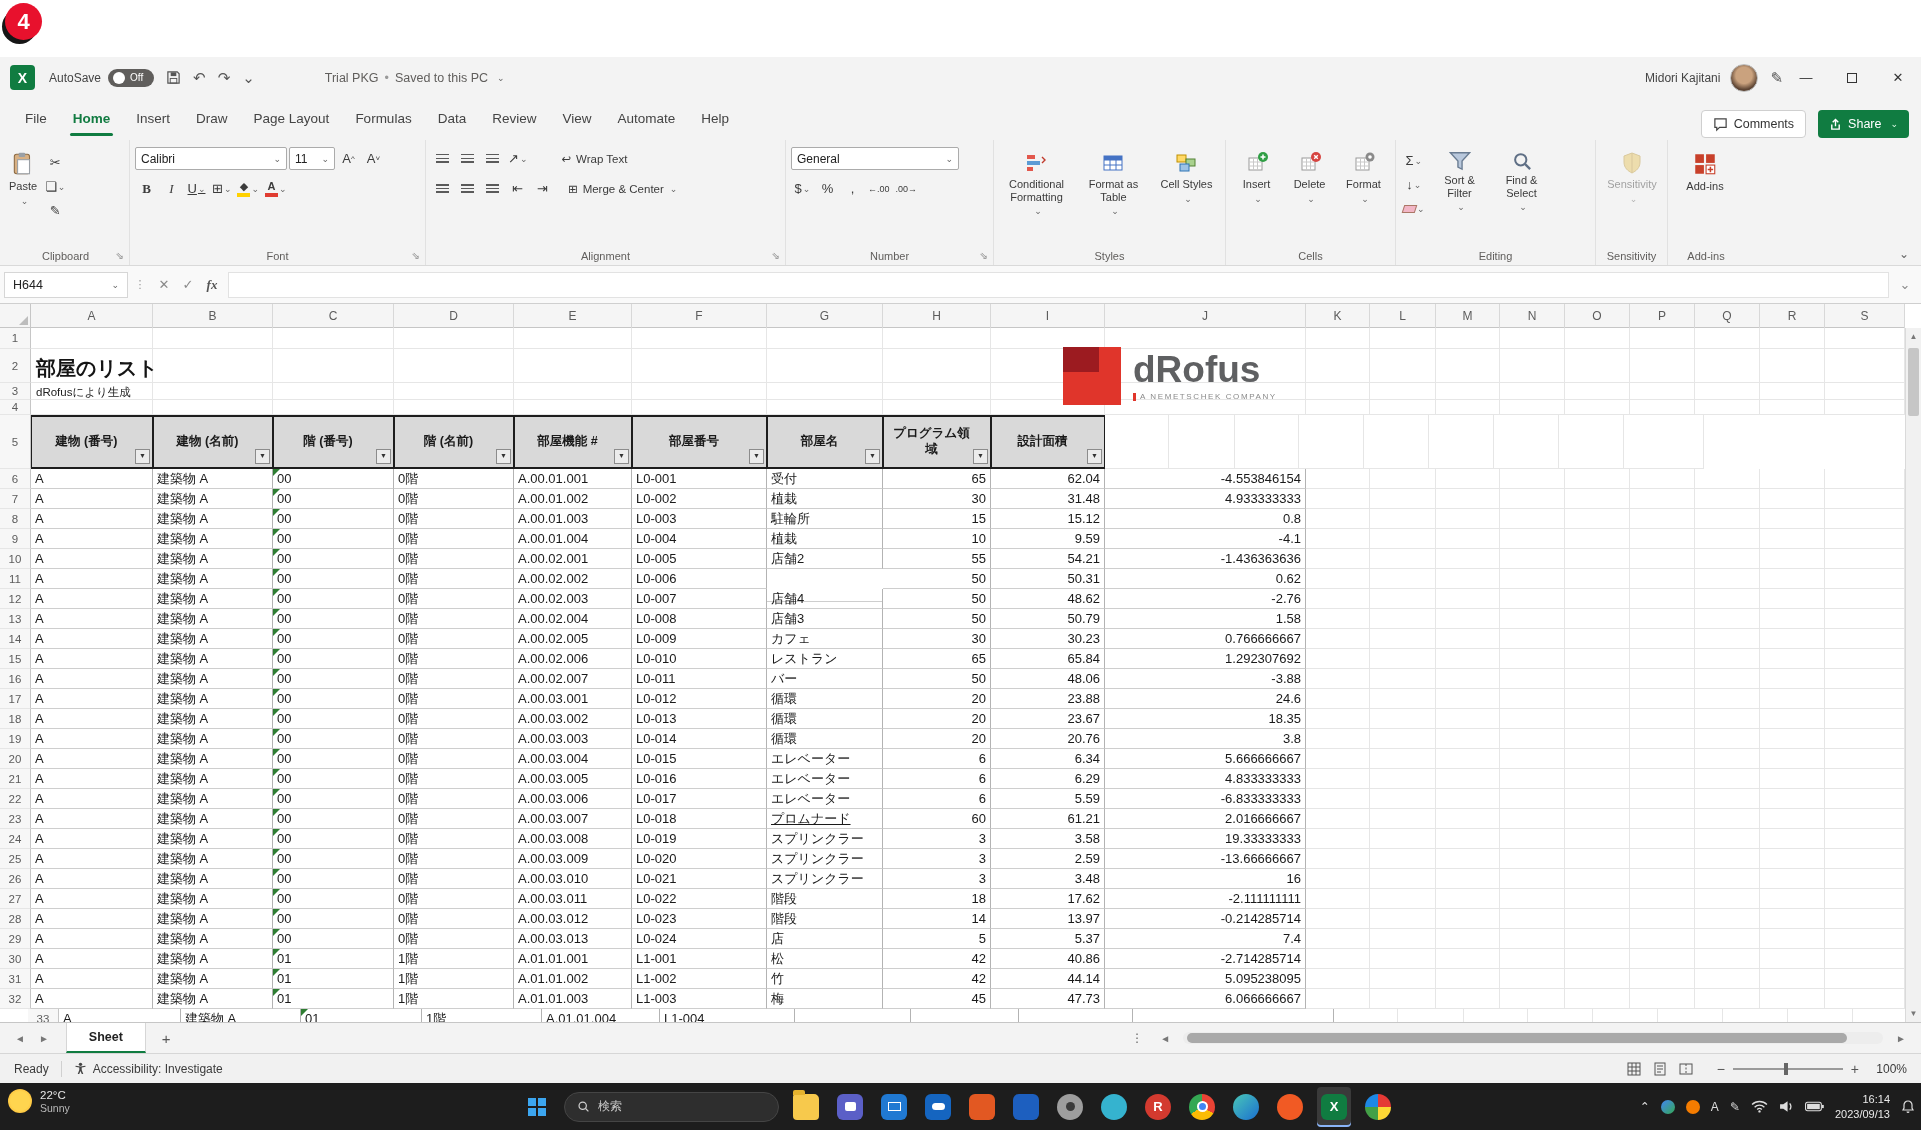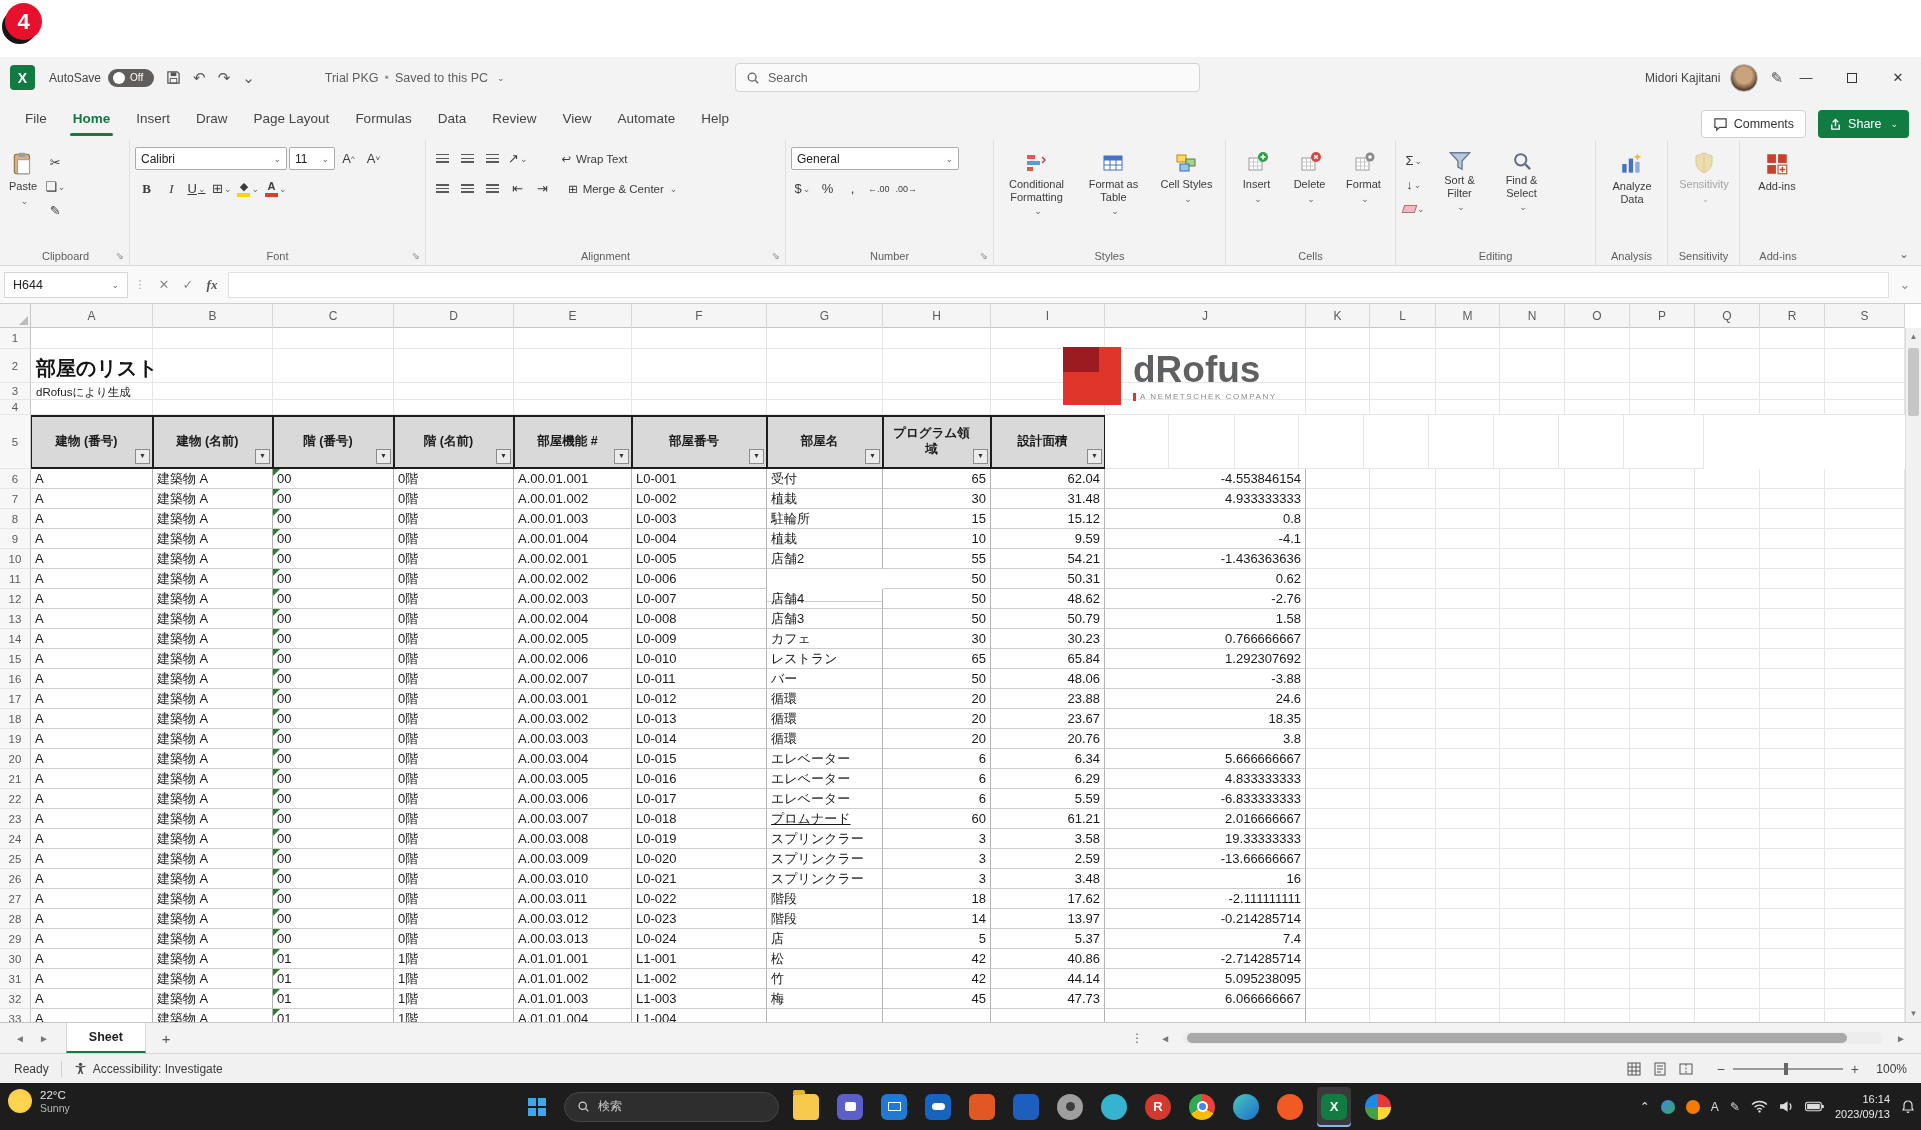--- a/index.html
+++ b/index.html
@@ -180,27 +180,20 @@
     </span>
     <span class="qat">↶</span>
     <span class="qat">↷</span>
     <span class="qat chev">⌄</span>
     <div class="doc-title">
       <span>Trial PKG</span>
       <span class="dot">•</span>
       <span>Saved to this PC</span>
       <span class="chev">⌄</span>
     </div>
-    <div id="tb-search">
-      <svg width="14" height="14" viewBox="0 0 16 16">
-          <circle cx="7" cy="7" r="4.5" fill="none" stroke="#5f5f5f" stroke-width="1.5"></circle>
-          <line x1="10.5" y1="10.5" x2="14" y2="14" stroke="#5f5f5f" stroke-width="1.5"></line>
-        </svg>
-      <span>Search</span>
-    </div>
     <div class="tb-right">
       <span class="uname">Midori Kajitani</span>
       <div class="avatar"></div>
       <span class="qat">✎</span>
       <div class="winbtn">—</div>
       <div class="winbtn">
           <span class="maxsq"></span>
         </div>
       <div class="winbtn">✕</div>
     </div>
@@ -443,32 +436,20 @@
         <svg width="20" height="20" viewBox="0 0 16 16">
             <circle cx="7" cy="7" r="4.5" fill="none" stroke="#5f6f85" stroke-width="1.6"></circle>
             <line x1="10.5" y1="10.5" x2="14.5" y2="14.5" stroke="#5f6f85" stroke-width="1.8"></line>
           </svg>
         <span class="bb-l">Find &amp; Select</span>
         <span class="chev">⌄</span>
       </div>
       <div class="grp-label">Editing</div>
     </div>
 
-    <div class="grp" style="width:72px">
-      <div class="bigbtn" style="width:62px">
-        <svg width="26" height="26" viewBox="0 0 24 24">
-            <rect x="3" y="12" width="4" height="8" fill="#4472c4"></rect>
-            <rect x="9" y="7" width="4" height="13" fill="#4472c4"></rect>
-            <rect x="15" y="10" width="4" height="10" fill="#8faadc"></rect>
-            <path d="M17 2l1 2.4 2.6 1-2.6 1L17 9l-1-2.6L13.4 5.4 16 4.4z" fill="#f2b632"></path>
-          </svg>
-        <span class="bb-l">Analyze Data</span>
-      </div>
-      <div class="grp-label">Analysis</div>
-    </div>
 
     <div class="grp" style="width:72px">
       <div class="bigbtn grayed" style="width:62px">
         <svg width="24" height="24" viewBox="0 0 24 24">
             <path d="M12 2l8 3v6c0 6-4 9-8 11-4-2-8-5-8-11V5z" fill="#e7c35a" stroke="#b99534"></path>
             <path d="M12 2v20" stroke="#b99534"></path>
           </svg>
         <span class="bb-l">Sensitivity</span>
         <span class="chev">⌄</span>
       </div>
@@ -1264,21 +1245,21 @@
           <div class="cell" style="width: 64px;"></div>
           <div class="cell" style="width: 66px;"></div>
           <div class="cell" style="width: 64px;"></div>
           <div class="cell" style="width: 65px;"></div>
           <div class="cell" style="width: 65px;"></div>
           <div class="cell" style="width: 65px;"></div>
           <div class="cell" style="width: 65px;"></div>
           <div class="cell" style="width: 65px;"></div>
           <div class="cell" style="width: 80px;"></div>
         </div>
-        <div class="grid-row" style="height: 20px;">
+        <div class="grid-row" style="height: 20px; padding-left: 28px;">
           <div class="row-num">33</div>
           <div class="cell td" style="width: 122px;">A</div>
           <div class="cell td" style="width: 120px;">建築物 A</div>
           <div class="cell td tri" style="width: 121px;">01</div>
           <div class="cell td" style="width: 120px;">1階</div>
           <div class="cell td" style="width: 118px;">A.01.01.004</div>
           <div class="cell td" style="width: 135px;">L1-004</div>
           <div class="cell td" style="width: 116px;"></div>
           <div class="cell td num" style="width: 108px;"></div>
           <div class="cell td num" style="width: 114px;"></div>

